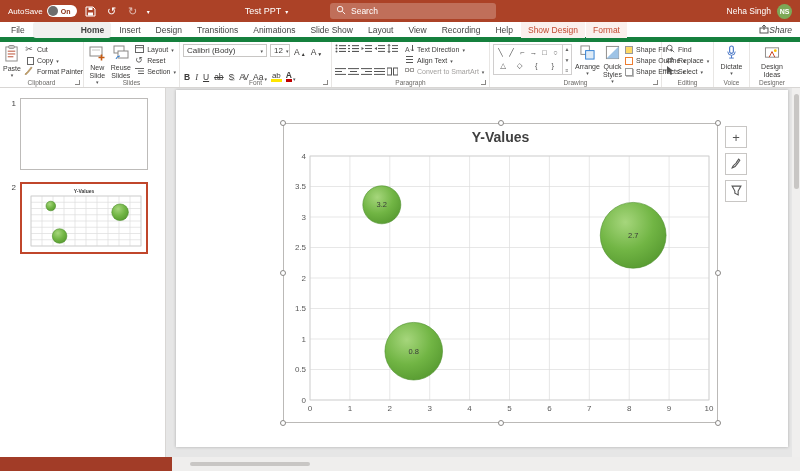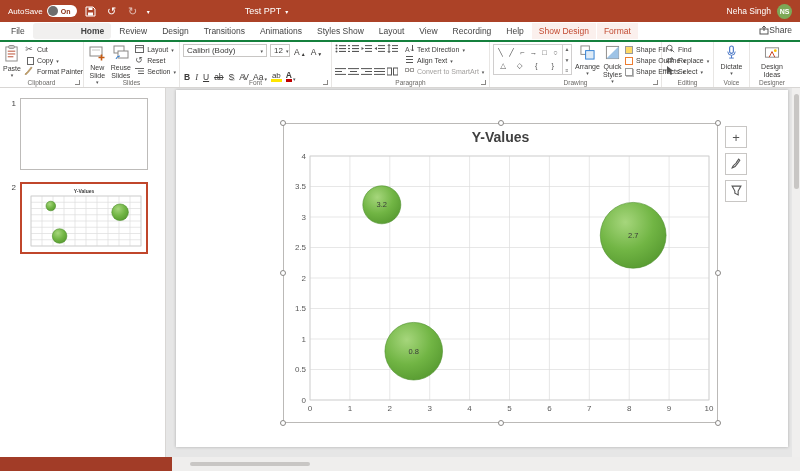--- a/index.html
+++ b/index.html
@@ -12,25 +12,25 @@
 .knob{width:10px;height:10px;border-radius:50%;background:#6d6d6d;}
 .toggle .on{color:#8a3015;font-size:7px;font-weight:bold;}
 .tbicon{display:flex;align-items:center;justify-content:center;width:14px;height:16px;font-size:11px;color:#fff;}
 .caret-w{font-size:6px;color:#fff;}
 .doctitle{margin-left:88px;font-size:9px;display:flex;align-items:center;gap:4px;white-space:nowrap;justify-content:flex-end;}
 .searchbox{position:absolute;left:330px;top:3px;width:166px;height:16px;background:rgba(255,255,255,.24);border-radius:3px;display:flex;align-items:center;gap:5px;padding:0 6px;font-size:8.5px;color:#fff;}
 .tb-right{margin-left:auto;display:flex;align-items:center;gap:6px;font-size:8.5px;}
 .avatar{width:15px;height:15px;border-radius:50%;background:#7DA857;color:#fff;font-size:7px;display:flex;align-items:center;justify-content:center;font-weight:bold;}
 
 
-.tabrow{height:20px;background:#fff;display:flex;align-items:center;border-bottom:2px solid #15803d;padding:0 4px;gap:1px;}
+.tabrow{height:20px;background:#fff;display:flex;align-items:center;border-bottom:5px solid #15803d;padding:0 4px;gap:1px;}
 .tab{padding:3px 7px;font-size:8.5px;color:#444;white-space:nowrap;}
 .tab.selected{background:#F1F0EF;border-radius:3px;font-weight:bold;padding-left:48px;}
 .tab.contextual{color:#C24A31;background:#FBF0ED;}
-.sharebtn{margin-left:auto;display:flex;gap:0;font-size:8.5px;color:#444;padding-right:4px;}
+.sharebtn{margin-left:auto;display:flex;align-items:center;gap:0;font-size:8.5px;color:#444;padding-right:4px;font-style:italic;}
 
 
 .ribbon{height:46px;background:#fff;border-bottom:1px solid #D8D6D4;display:flex;overflow:hidden;}
 .grp{position:relative;border-right:1px solid #E8E6E4;padding:2px 3px 11px 3px;display:flex;gap:3px;flex:none;}
 .grp-label{position:absolute;bottom:1px;left:0;right:0;text-align:center;font-size:6.5px;color:#6b6966;}
 .launcher{position:absolute;bottom:2px;right:3px;width:5px;height:5px;border-right:1px solid #8a8886;border-bottom:1px solid #8a8886;}
 .bigbtn{display:flex;flex-direction:column;align-items:center;width:30px;font-size:7px;text-align:center;line-height:1.15;padding-top:1px;}
 .bigbtn .lbl{margin-top:1px;}
 .smallcol{display:flex;flex-direction:column;justify-content:flex-start;gap:2px;padding-top:1px;}
 .smallbtn{display:flex;align-items:center;gap:3px;font-size:7px;height:9px;white-space:nowrap;}
@@ -106,34 +106,41 @@
         <rect x="3.5" y="1.5" width="4" height="2.5" fill="#fff"></rect>
       </svg>
     </span>
   <span class="tbicon">↺</span>
   <span class="tbicon" style="opacity:.65">↻</span>
   <span class="caret-w">▾</span>
   <span class="doctitle">
     <span>Test PPT</span>
     <span class="caret-w">▾</span>
   </span>
+  <div class="searchbox">
+    <span><svg width="10" height="10" viewBox="0 0 11 11">
+          <circle cx="4.5" cy="4.5" r="3" fill="none" stroke="#fff"></circle>
+          <line x1="7" y1="7" x2="10" y2="10" stroke="#fff"></line>
+        </svg></span>
+    <span>Search</span>
+  </div>
   <div class="tb-right">
     <span>Neha Singh</span>
     <span class="avatar">NS</span>
   </div>
 </div>
 
 <div class="tabrow">
   <span class="tab">File</span>
   <span class="tab selected">Home</span>
-  <span class="tab">Review</span>
+  <span class="tab">Insert</span>
   <span class="tab">Design</span>
   <span class="tab">Transitions</span>
   <span class="tab">Animations</span>
-  <span class="tab">Styles Show</span>
+  <span class="tab">Slide Show</span>
   <span class="tab">Layout</span>
   <span class="tab">View</span>
   <span class="tab">Recording</span>
   <span class="tab">Help</span>
   <span class="tab contextual">Show Design</span>
   <span class="tab contextual">Format</span>
   <span class="sharebtn">
     <span><svg width="10" height="10" viewBox="0 0 10 10">
           <rect x="1" y="4" width="8" height="5" fill="none" stroke="#555"></rect>
           <path d="M5 6V1M5 1L3.2 2.8M5 1l1.8 1.8" stroke="#555" fill="none"></path>

